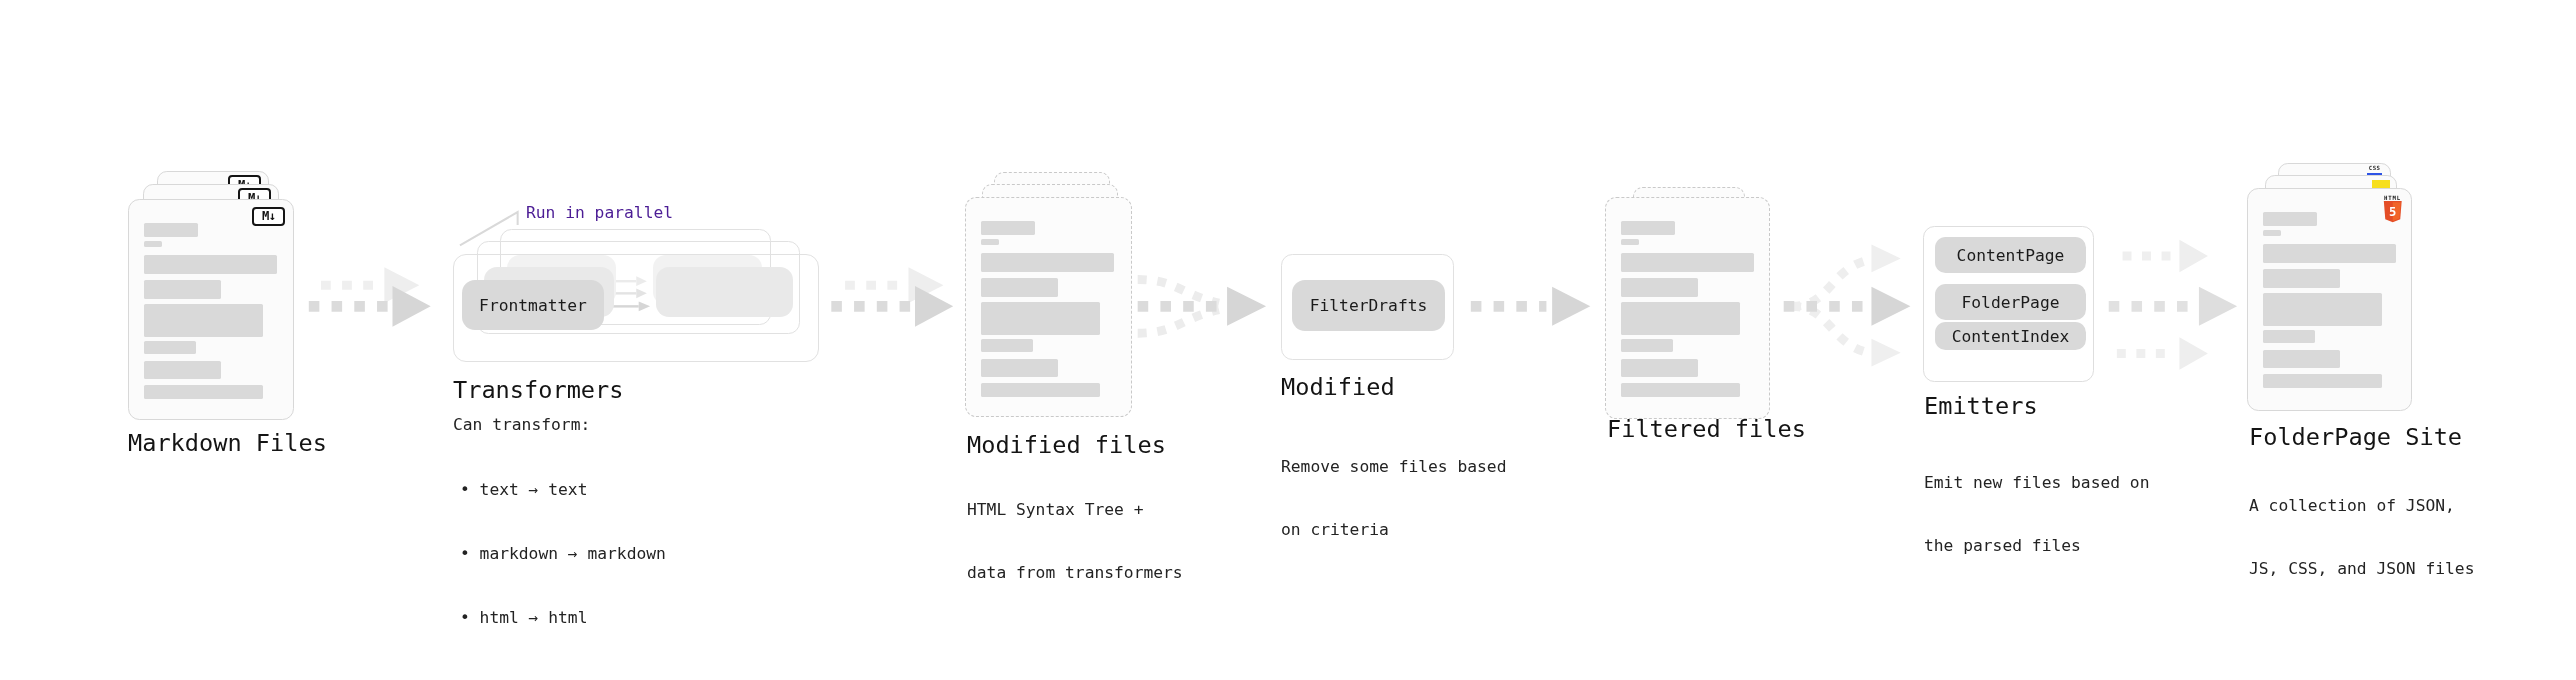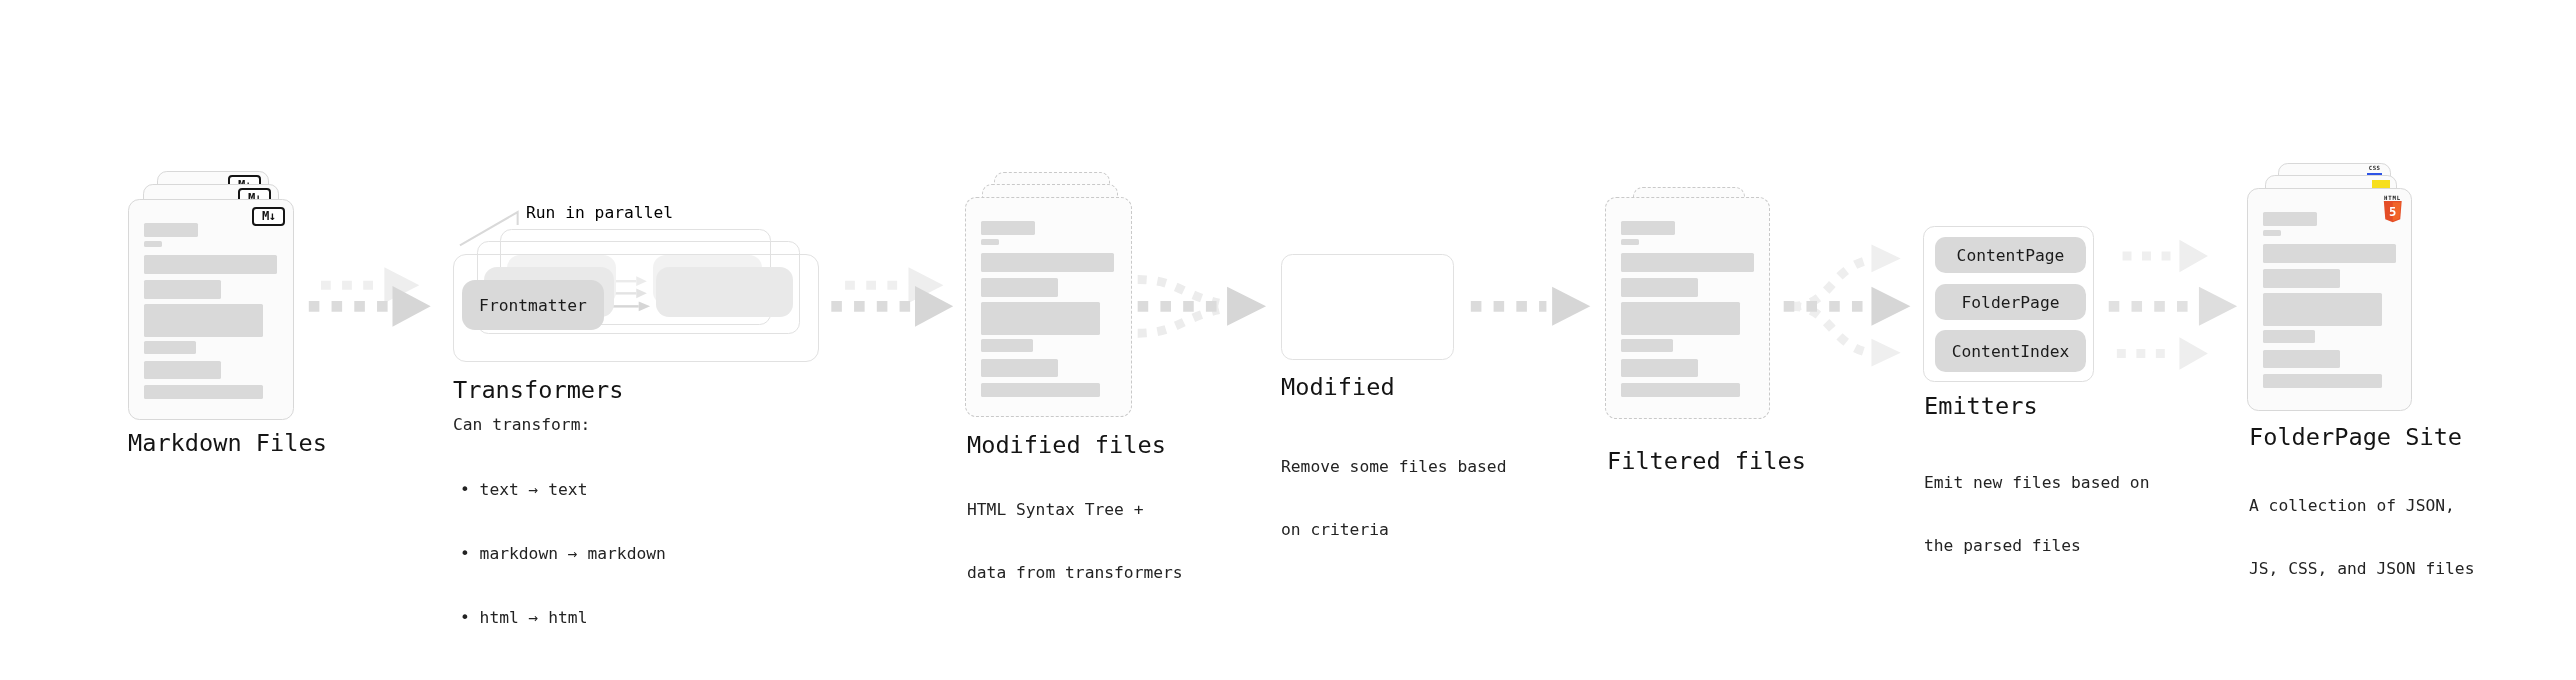--- a/index.html
+++ b/index.html
@@ -38,21 +38,21 @@
     font-size:16.3px;color:#1b1b1b;box-sizing:border-box;white-space:nowrap;
   }
   .pill.ghost1{background:#e9e9e9;}
   .pill.ghost2{background:#f2f2f2;}
   .pill.emit{border-radius:10.6px;}
   
   .stage-title{position:absolute;font-size:23.6px;line-height:26px;color:#141414;white-space:nowrap;}
   .stage-body{position:absolute;font-size:16.3px;line-height:21px;color:#232323;white-space:pre;}
   .stage-body .line{display:block;}
   .bullets .line{line-height:22px;}
-  .parallel-note{position:absolute;font-size:16.3px;color:#000000;white-space:nowrap;}
+  .parallel-note{position:absolute;font-size:16.3px;color:#4c1d95;white-space:nowrap;}
 </style>
 </head>
 <body>
 
 <div class="canvas">
 
   <svg class="overlay" width="2576" height="681" viewBox="0 0 3170 838">
 
     <g>
       <line x1="395" y1="351" x2="468" y2="351" stroke="#efefef" stroke-width="11" stroke-dasharray="12 14"></line>
@@ -173,45 +173,46 @@
         <div class="bar" style="left: 14.6px; top: 185px; width: 119px; height: 14px;"></div>
       </div>
   </div>
   <div class="stage-title" style="left:967px;top:432px">Modified files</div>
   <div class="stage-body" style="left:967px;top:457px">
     <span class="line">HTML Syntax Tree +</span>
     <span class="line">data from transformers</span>
   </div>
 
   <div class="obox fill" style="left:1281px;top:254px;width:173px;height:106px"></div>
+  <div class="pill" style="left:1292px;top:280px;width:153px;height:51px">FilterDrafts</div>
   <div class="stage-title" style="left:1281px;top:374px">Modified</div>
   <div class="stage-body" style="left:1281px;top:414px">
     <span class="line">Remove some files based</span>
     <span class="line">on criteria</span>
   </div>
 
   <div class="card small dashed" style="left:1633px;top:187px;width:112px;height:41px"></div>
   <div class="card dashed" style="left:1605px;top:197px;width:165px;height:222px">
     <div class="bars">
         <div class="bar" style="left: 14.6px; top: 23px; width: 54px; height: 14px;"></div>
         <div class="bar" style="left: 14.6px; top: 41px; width: 18px; height: 5.7px;"></div>
         <div class="bar" style="left: 14.6px; top: 55px; width: 133px; height: 18.7px;"></div>
         <div class="bar" style="left: 14.6px; top: 80px; width: 77px; height: 18.7px;"></div>
         <div class="bar" style="left: 14.6px; top: 104px; width: 119px; height: 32.5px;"></div>
         <div class="bar" style="left: 14.6px; top: 141px; width: 52px; height: 13px;"></div>
         <div class="bar" style="left: 14.6px; top: 161px; width: 77px; height: 18px;"></div>
         <div class="bar" style="left: 14.6px; top: 185px; width: 119px; height: 14px;"></div>
       </div>
   </div>
-  <div class="stage-title" style="left:1607px;top:448px">Filtered files</div>
+  <div class="stage-title" style="left:1607px;top:416px">Filtered files</div>
 
   <div class="obox fill" style="left:1923px;top:226px;width:171px;height:156px;border-color:#dedede"></div>
   <div class="pill emit" style="left:1935px;top:237px;width:151px;height:36px">ContentPage</div>
   <div class="pill emit" style="left:1935px;top:284px;width:151px;height:36px">FolderPage</div>
-  <div class="pill emit" style="left:1935px;top:330px;width:151px;height:42px">ContentIndex</div>
+  <div class="pill emit" style="left:1935px;top:322px;width:151px;height:28px">ContentIndex</div>
   <div class="stage-title" style="left:1924px;top:393px">Emitters</div>
   <div class="stage-body" style="left:1924px;top:430px">
     <span class="line">Emit new files based on</span>
     <span class="line">the parsed files</span>
   </div>
 
   <div class="card small" style="left:2278px;top:163px;width:113px;height:47px">
     <div class="css-badge">
       <span class="css-word">CSS</span>
       <div class="css-bar"></div>

